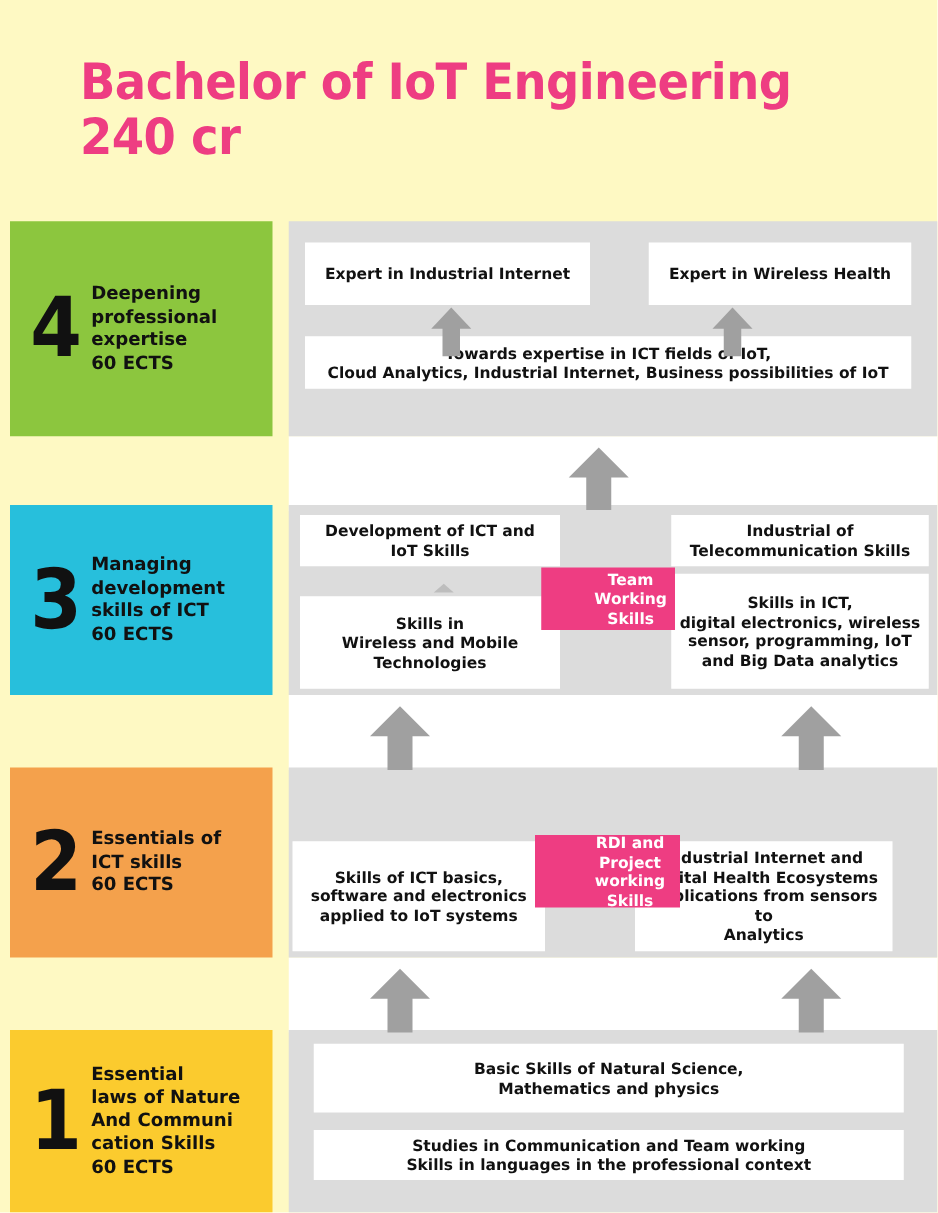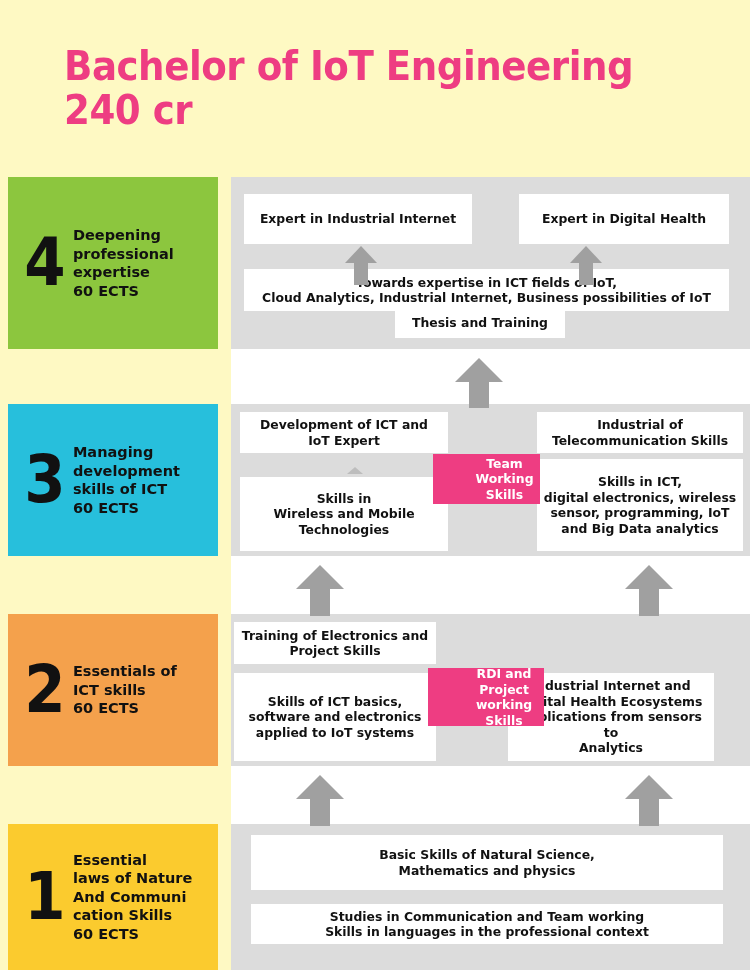--- a/index.html
+++ b/index.html
@@ -115,53 +115,52 @@
     <div class="panel"></div>
     <div class="level-tag" style="background:#8CC63E;">
       <span class="tag-number">4</span>
       <span class="tag-label">Deepening
 professional
 expertise
 60 ECTS</span>
     </div>
 
     <div class="card" style="left:244px;top:17px;width:228px;height:50px;">Expert in Industrial Internet</div>
-    <div class="card" style="left:519px;top:17px;width:210px;height:50px;">Expert in Digital Health</div>
+    <div class="card" style="left:519px;top:17px;width:210px;height:50px;">Expert in Wireless Health</div>
 
     <div class="arrow-wrap" style="left:345px;top:69px;">
       <div class="arrow-head"></div>
       <div class="arrow-stem" style="height:23px;"></div>
     </div>
     <div class="arrow-wrap" style="left:570px;top:69px;">
       <div class="arrow-head"></div>
       <div class="arrow-stem" style="height:23px;"></div>
     </div>
 
     <div class="card" style="left:244px;top:92px;width:485px;height:42px;">Towards expertise in ICT fields of IoT,
 Cloud Analytics, Industrial Internet, Business possibilities of IoT</div>
-    <div class="card" style="left:395px;top:131px;width:170px;height:30px;">Thesis and Training</div>
   </div>
 
   <div class="arrow-wrap" style="left:455px;top:358px;">
     <div class="arrow-head" style="border-left-width:24px;border-right-width:24px;border-bottom-width:24px;"></div>
     <div class="arrow-stem" style="left:14px;top:23px;width:20px;height:27px;"></div>
   </div>
 
   <div class="level" style="top:404px;height:152px;">
     <div class="panel"></div>
     <div class="level-tag" style="background:#27BFDC;">
       <span class="tag-number">3</span>
       <span class="tag-label">Managing
 development
 skills of ICT
 60 ECTS</span>
     </div>
 
     <div class="card" style="left:240px;top:8px;width:208px;height:41px;">Development of ICT and
-IoT Expert</div>
+IoT Skills</div>
     <div class="card" style="left:537px;top:8px;width:206px;height:41px;">Industrial of
 Telecommunication Skills</div>
 
     <div class="mini-arrow" style="left:347px;top:63px;"></div>
 
     <div class="card" style="left:240px;top:73px;width:208px;height:74px;">Skills in
 Wireless and  Mobile
 Technologies</div>
     <div class="card" style="left:537px;top:55px;width:206px;height:92px;">Skills in ICT,
 digital electronics,  wireless
@@ -183,22 +182,20 @@
 
   <div class="level" style="top:614px;height:152px;">
     <div class="panel"></div>
     <div class="level-tag" style="background:#F4A14C;">
       <span class="tag-number">2</span>
       <span class="tag-label">Essentials of
 ICT skills
 60 ECTS</span>
     </div>
 
-    <div class="card" style="left:234px;top:8px;width:202px;height:42px;">Training of Electronics and
-Project Skills</div>
 
     <div class="card" style="left:234px;top:59px;width:202px;height:88px;">Skills of ICT basics,
 software and electronics
 applied to IoT systems</div>
     <div class="card" style="left:508px;top:59px;width:206px;height:88px;">Industrial Internet and
 Digital Health Ecosystems
 Applications from sensors to
 Analytics</div>
 
     <div class="badge" style="left:428px;top:54px;width:116px;height:58px;">RDI and Project

